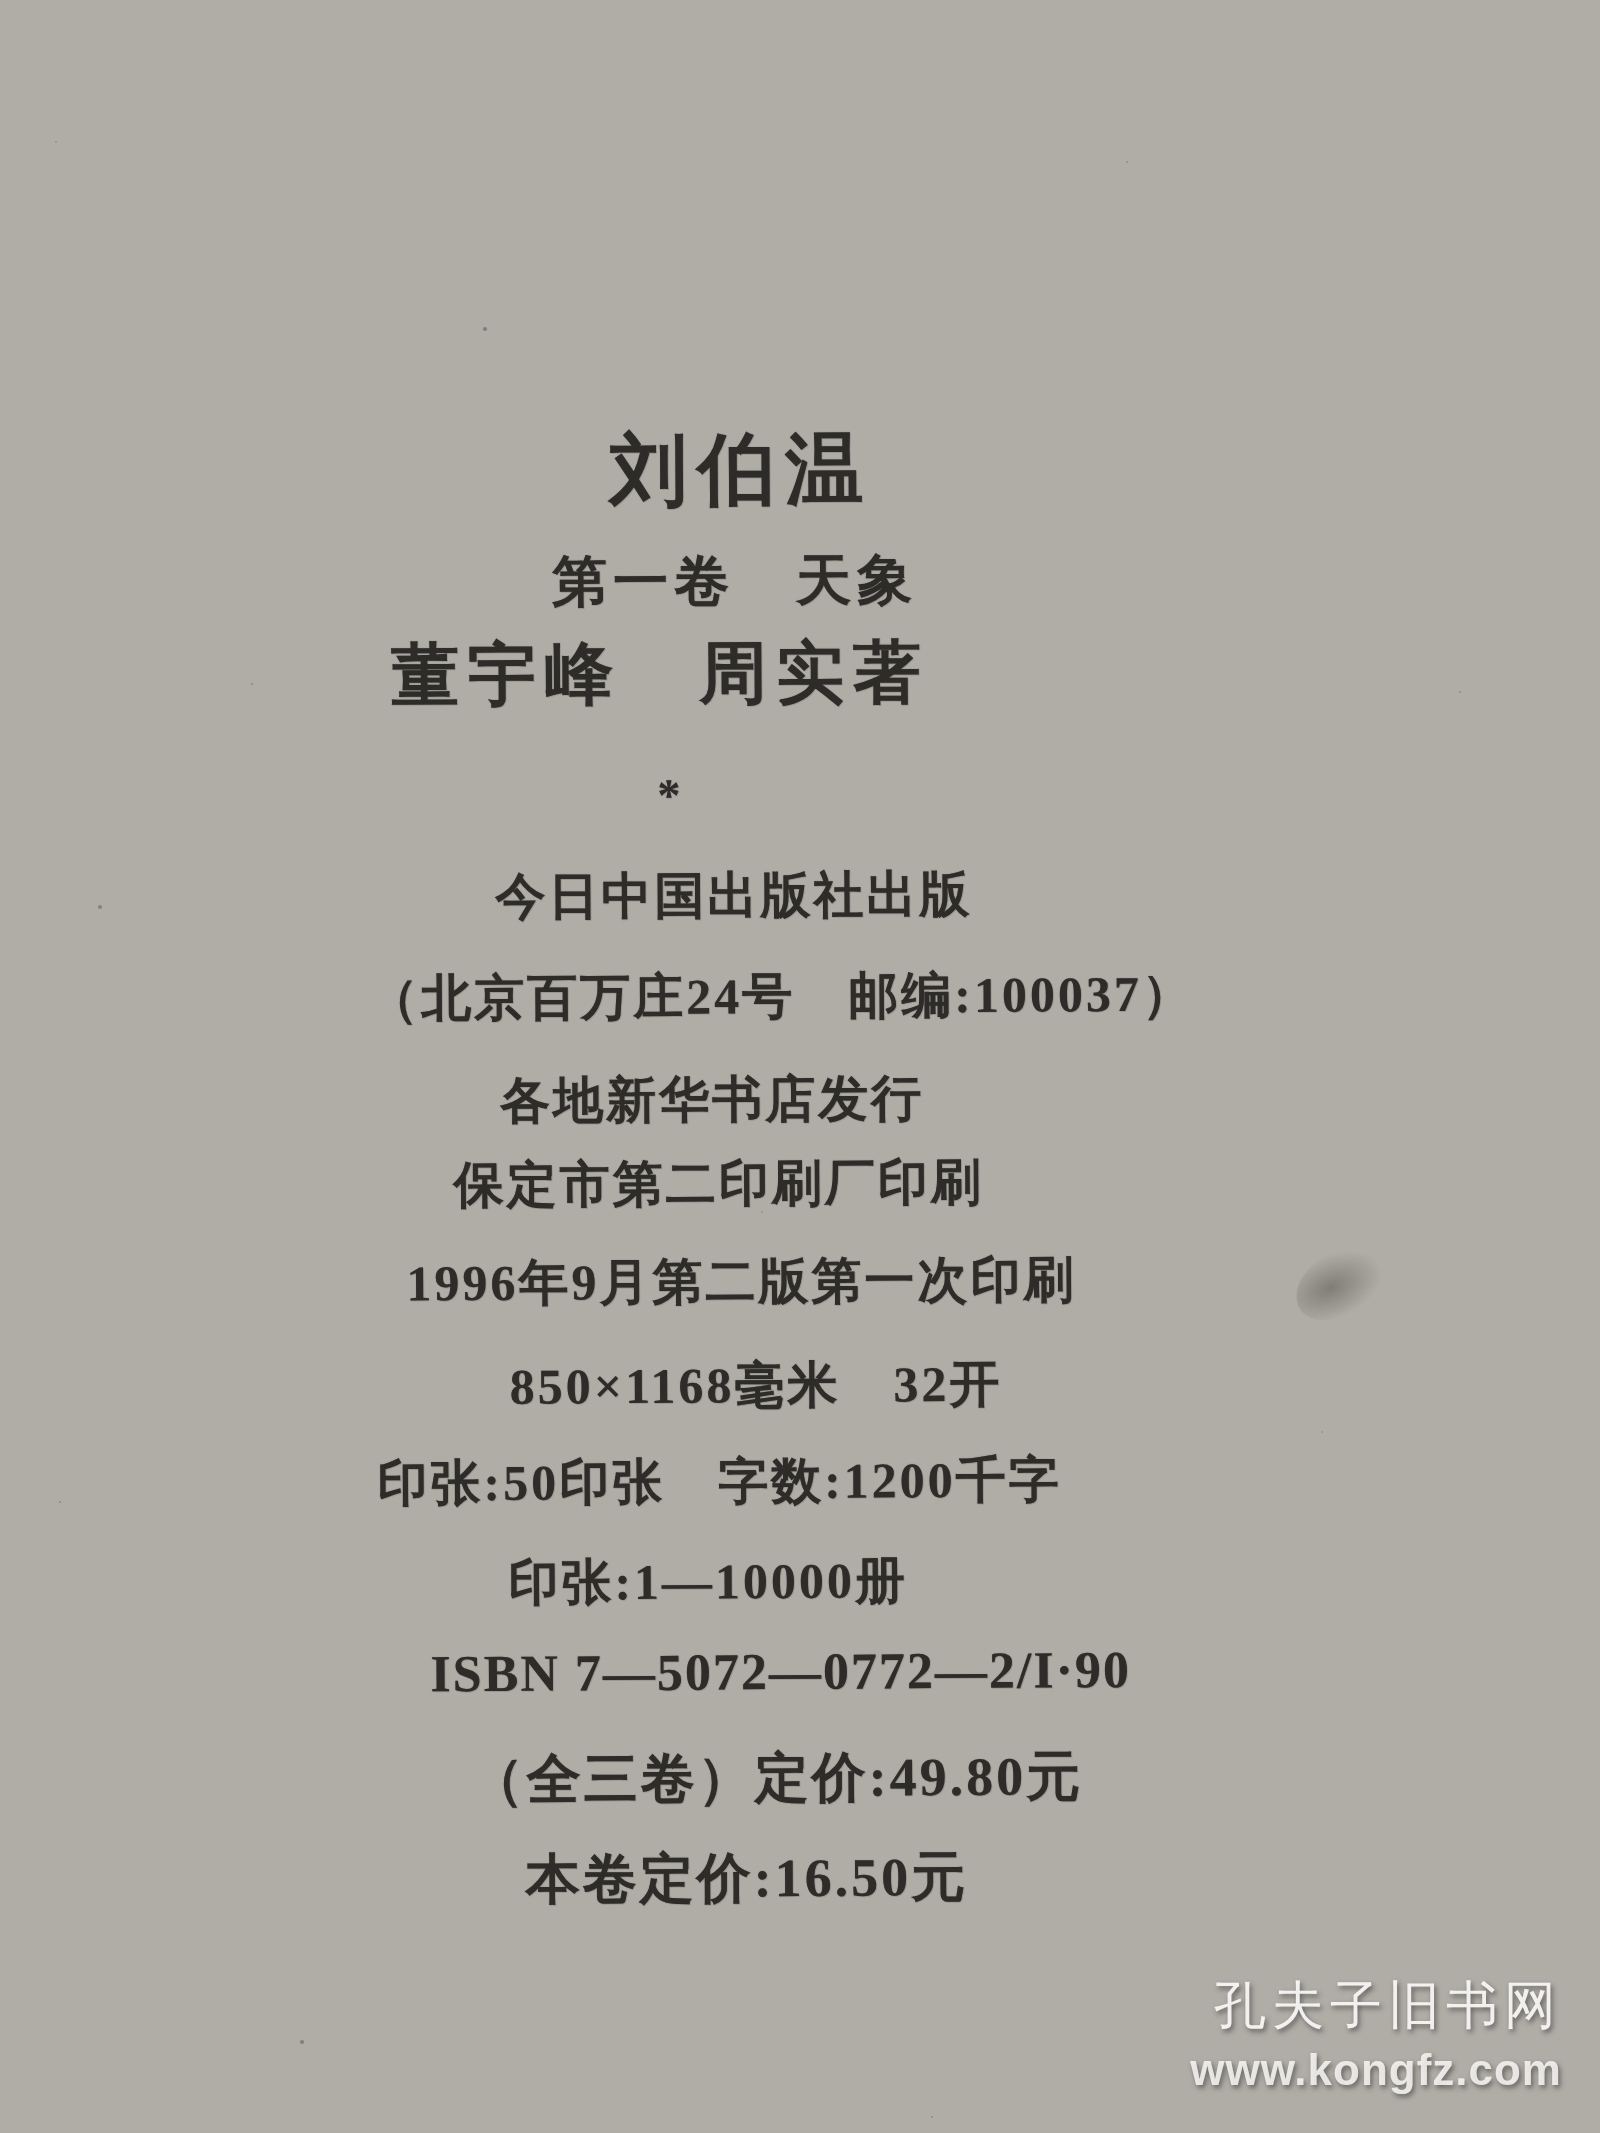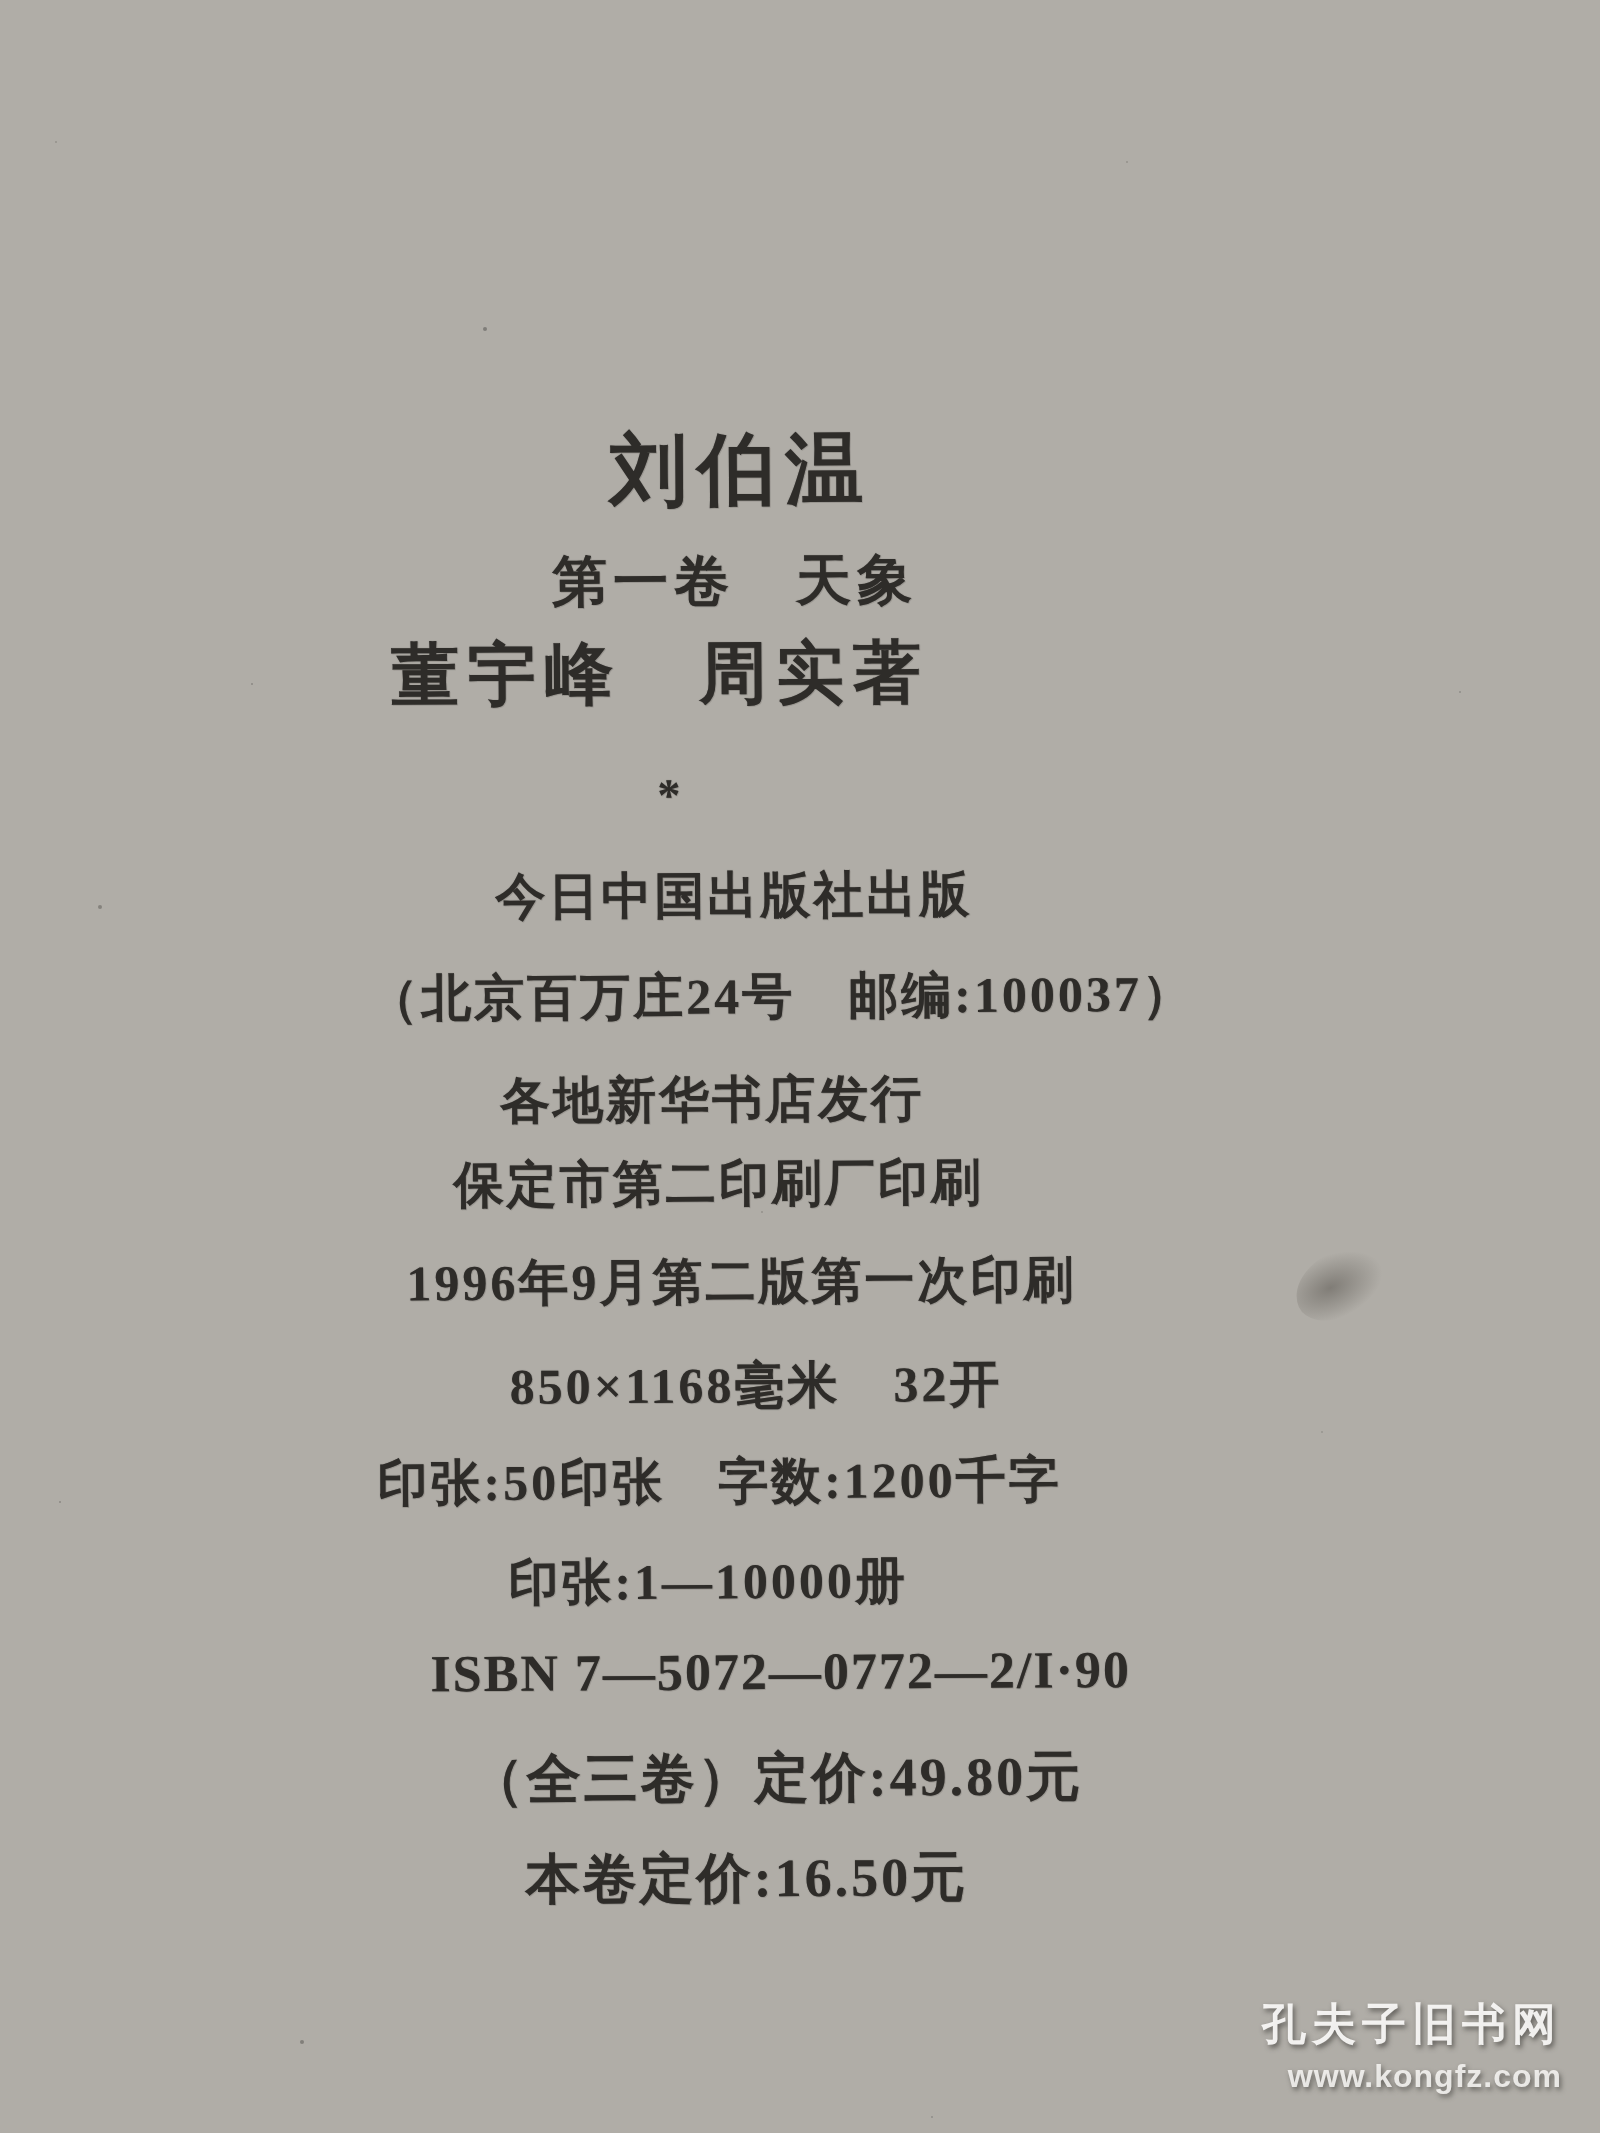--- a/index.html
+++ b/index.html
@@ -60,26 +60,26 @@
   .c7{top:1448px;left:717px;}
   .c8{top:1548px;left:705px;}
   .c9{top:1642px;left:777px;font-size:52px;letter-spacing:2px;}
   .c10{top:1742px;left:772px;font-size:54px;}
   .c11{top:1842px;left:742px;font-size:54px;}
   .watermark{
     position:absolute;right:38px;bottom:38px;text-align:right;
     color:rgba(250,249,247,.93);
   }
   .wm-name{
-    font-size:44px;letter-spacing:6px;font-weight:700;
+    font-size:52px;letter-spacing:6px;font-weight:400;
     font-family:"Liberation Serif","DejaVu Serif",serif;
     text-shadow:2px 3px 5px rgba(55,53,50,.65);
   }
   .wm-url{
-    margin-top:4px;font-size:32px;letter-spacing:1px;font-weight:600;
+    margin-top:4px;font-size:44px;letter-spacing:1px;font-weight:600;
     font-family:"Liberation Sans","DejaVu Sans",sans-serif;
     color:rgba(246,245,243,.88);
     text-shadow:2px 3px 5px rgba(55,53,50,.6);
   }
 </style>
 </head>
 <body>
 
 <div class="paper"></div>
 <div class="speckles"></div>

